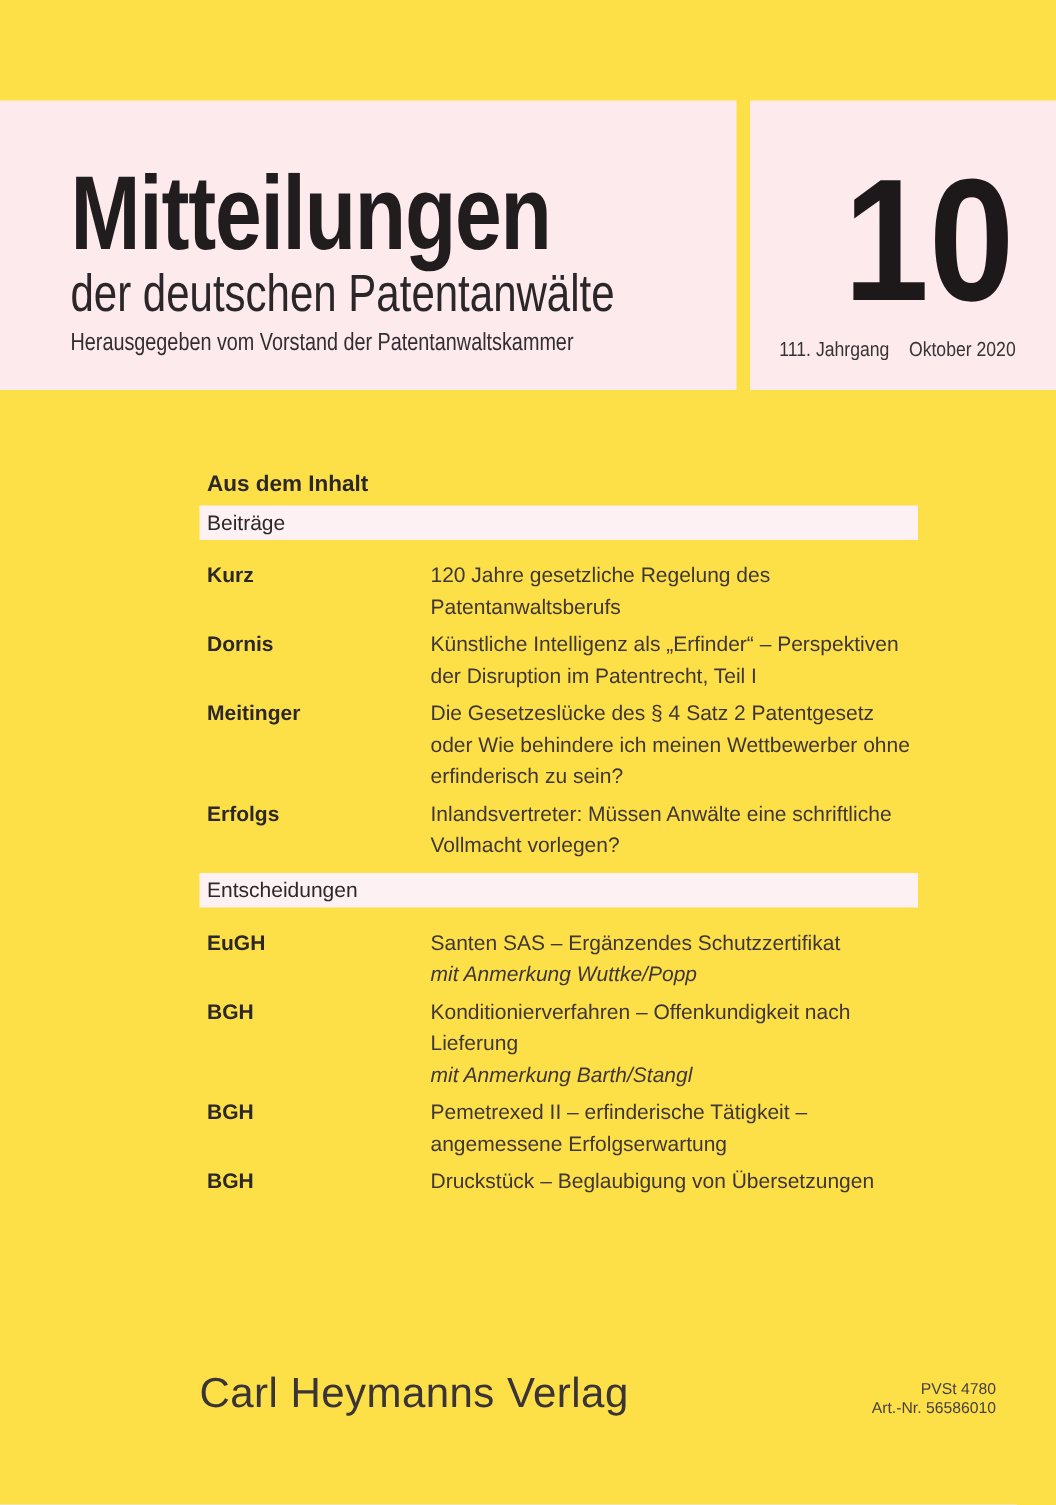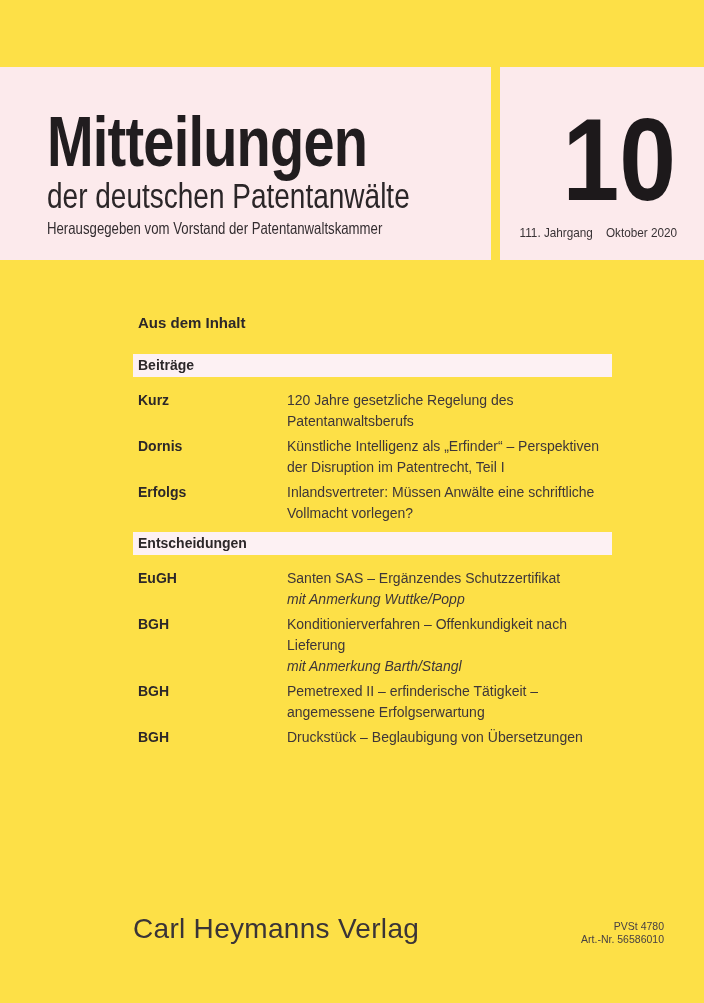--- a/index.html
+++ b/index.html
@@ -47,26 +47,26 @@
     display:flex;gap:15px;white-space:nowrap;
     font-size:13.5px;color:#383235;
     transform:scaleX(0.87);transform-origin:right bottom;
   }
   
   .toc{
     position:absolute;left:133px;top:314px;width:479px;
   }
   .toc-heading{
     font-size:15px;font-weight:bold;color:#2c2729;
-    margin:0 0 23px 5px;
+    margin:0 0 6px 5px;
   }
   .toc-section + .toc-section{margin-top:8px;}
   .section-band{
     background:#fdf1f3;height:23px;line-height:23px;
-    padding-left:5px;font-size:14px;font-weight:bold;color:#2c2729;
+    padding-left:5px;font-size:14px;font-weight:normal;color:#2c2729;
     margin-bottom:13px;
   }
   .toc-entry{display:flex;margin-bottom:4px;gap:44px;}
   .entry-label{
     flex:none;width:110px;padding-left:5px;box-sizing:border-box;
     font-size:14px;font-weight:bold;color:#2c2729;line-height:21px;
   }
   .entry-body{
     flex:1;font-size:14px;line-height:21px;color:#3e3639;
   }
@@ -118,20 +118,27 @@
       </div>
 
       <div class="toc-entry">
         <div class="entry-label">Dornis</div>
         <div class="entry-body">
           <div class="entry-text">Künstliche Intelligenz als „Erfinder“ – Perspektiven der Disruption im Patentrecht, Teil I</div>
 
         </div>
       </div>
 
+      <div class="toc-entry">
+        <div class="entry-label">Meitinger</div>
+        <div class="entry-body">
+          <div class="entry-text">Die Gesetzeslücke des § 4 Satz 2 Patentgesetz oder Wie behindere ich meinen Wettbewerber ohne erfinderisch zu sein?</div>
+
+        </div>
+      </div>
 
       <div class="toc-entry">
         <div class="entry-label">Erfolgs</div>
         <div class="entry-body">
           <div class="entry-text">Inlandsvertreter: Müssen Anwälte eine schriftliche Vollmacht vor­legen?</div>
 
         </div>
       </div>
     </div>
 

